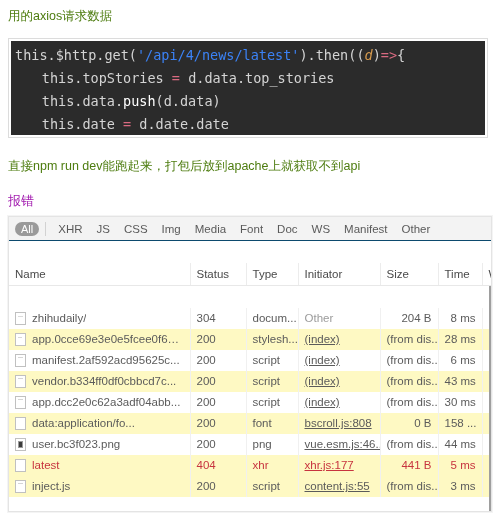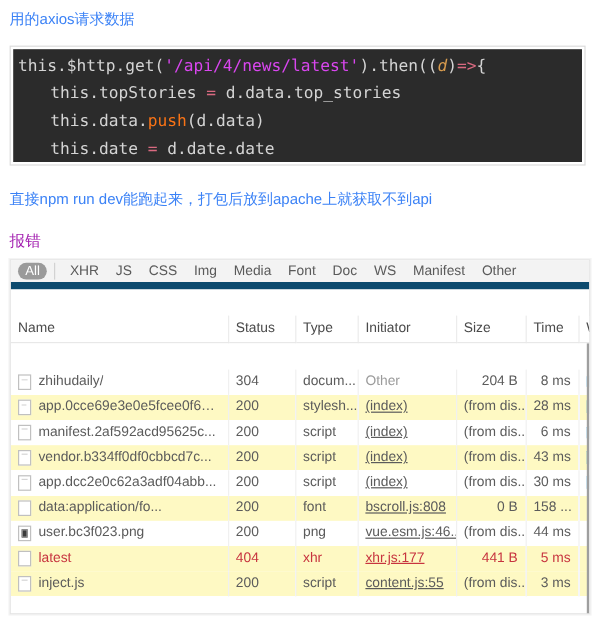--- a/index.html
+++ b/index.html
@@ -12,21 +12,21 @@
     font-size: 12px;
     color: #333333;
     overflow: hidden;
   }
 
   .page { padding: 0; width: 500px; height: 522px; position: relative; }
 
   
   .prose-line {
     font-size: 12.5px;
-    color: #3b82f6;
+    color: #4d7c0f;
     line-height: 16px;
     padding-left: 8px;
   }
   #intro-text { position: absolute; top: 8px; left: 0; }
   #mid-text   { position: absolute; top: 158px; left: 0; }
   #error-heading {
     position: absolute; top: 192px; left: 0;
     font-size: 13px; color: #a21caf; font-weight: 400;
     padding-left: 8px;
   }
@@ -45,42 +45,42 @@
     background: #2b2b2b;
     font-family: "DejaVu Sans Mono", "Liberation Mono", monospace;
     font-size: 13.5px;
     line-height: 23px;
     color: #d8d8d8;
     padding: 3px 0 0 4px;
     white-space: pre;
     overflow: hidden;
   }
   .tok-plain  { color: #d4d4d4; }
-  .tok-string { color: #d946ef; text-align: right; }
+  .tok-string { color: #3b82f6; text-align: right; }
   .tok-param  { color: #d79b4e; font-style: italic; }
   .tok-arrow  { color: #d96a80; }
   .tok-op     { color: #d96a80; }
-  .tok-method { color: #f97316; margin-top: 48px; }
+  .tok-method { color: #ffffff; margin-top: 48px; }
   .code-indent { display:inline-block; width: 3.3ch; }
 
   
   .net-panel {
     position: absolute;
     top: 216px; left: 8px;
     width: 484px; height: 296px;
     background: #ffffff;
     border: 1px solid #e4e4e4;
     box-shadow: 0 0 0 1px #f4f4f4;
     overflow: hidden;
   }
 
   .filter-bar {
     height: 24px;
     background: #f3f3f3;
-    border-bottom: 6px solid #0c4a6e;
+    border-bottom: 1px solid #0c4a6e;
     display: flex;
     align-items: center;
     padding-left: 6px;
     gap: 0px;
   }
   .filter-item {
     font-size: 11.5px;
     color: #5a5a5a;
     padding: 1px 7px;
     white-space: nowrap;

